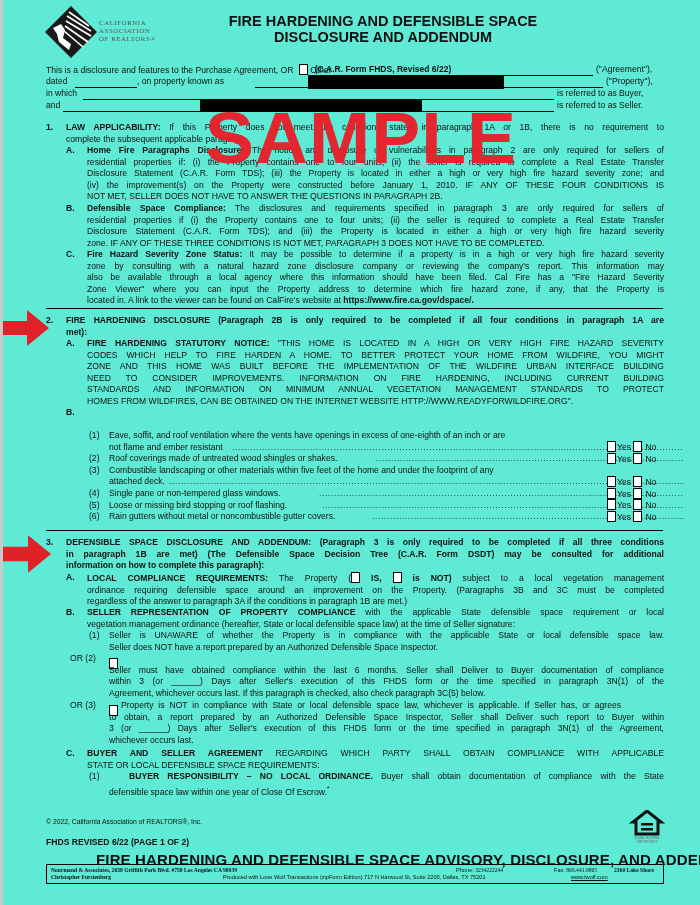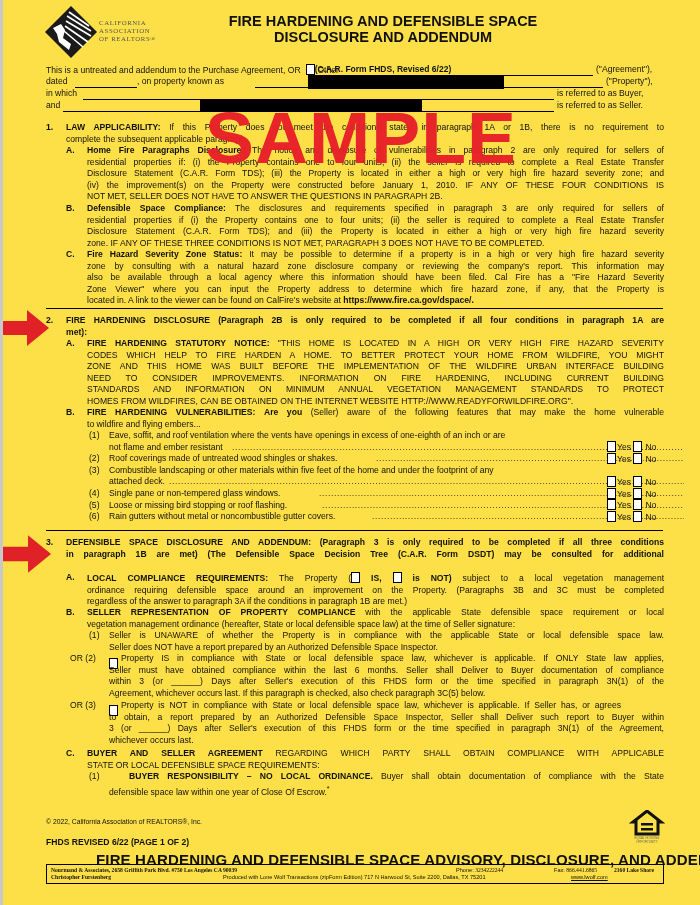--- a/index.html
+++ b/index.html
@@ -1,18 +1,18 @@
 <!DOCTYPE html>
 <html><head>
 <meta charset="utf-8">
 <style>
   * { box-sizing: border-box; margin: 0; padding: 0; }
   html, body { width: 700px; height: 905px; background: #ffffff; overflow: hidden; }
   body { font-family: "Liberation Sans", sans-serif; color: #111; position: relative; }
-  .page { position: absolute; left: 0; top: 0; width: 700px; height: 905px; background: #fde047; border-left: 3px solid #c8c8c8; }
+  .page { position: absolute; left: 0; top: 0; width: 700px; height: 905px; background: #5eead4; border-left: 3px solid #c8c8c8; }
   .abs { position: absolute; }
 
   
   .logo { left: 42px; top: 4px; width: 118px; height: 56px; }
   .logo-text { position: absolute; left: 54px; top: 15px; font-family: "Liberation Serif", serif; font-size: 6.8px; line-height: 8px; color: #555; letter-spacing: 0.6px; }
   .title { left: 160px; top: 13px; width: 440px; text-align: center; font-weight: bold; font-size: 14.5px; line-height: 16px; }
   .subtitle { left: 160px; top: 45px; width: 440px; text-align: center; font-weight: bold; font-size: 8.5px; margin-top: 19px; }
 
   .txt { font-size: 8.6px; line-height: 11.6px; white-space: nowrap; }
   .b { font-weight: bold; }
@@ -68,21 +68,21 @@
     </div>
   </div>
 
   <div class="abs title">
     <div>FIRE HARDENING AND DEFENSIBLE SPACE</div>
     <div>DISCLOSURE AND ADDENDUM</div>
   </div>
   <div class="abs subtitle">(C.A.R. Form FHDS, Revised 6/22)</div>
 
   <div class="abs txt" style="left:43px;top:64px;">
-    <span>This is a untreated and addendum to the Purchase Agreement, OR</span>
+    <span>This is a disclosure and features to the Purchase Agreement, OR</span>
     <span class="cb" style="margin-left:3px;"></span>
     <span>Other</span>
   </div>
   <div class="uline" style="left:397px;top:75px;width:193px;"></div>
   <div class="abs txt" style="left:593px;top:64px;">("Agreement"),</div>
 
   <div class="abs txt" style="left:43px;top:76px;">dated</div>
   <div class="uline" style="left:72px;top:87px;width:62px;"></div>
   <div class="abs txt" style="left:134px;top:76px;">, on property known as</div>
   <div class="uline" style="left:252px;top:87px;width:348px;"></div>
@@ -147,24 +147,20 @@
   <div class="para" style="left:84px;top:338px;width:577px;">
     <div style="text-align-last:justify;"><span class="b">FIRE HARDENING STATUTORY NOTICE:</span> <span>"THIS HOME IS LOCATED IN A HIGH OR VERY HIGH FIRE HAZARD SEVERITY</span></div>
     <div style="text-align-last:justify;">CODES WHICH HELP TO FIRE HARDEN A HOME. TO BETTER PROTECT YOUR HOME FROM WILDFIRE, YOU MIGHT</div>
     <div style="text-align-last:justify;">ZONE AND THIS HOME WAS BUILT BEFORE THE IMPLEMENTATION OF THE WILDFIRE URBAN INTERFACE BUILDING</div>
     <div style="text-align-last:justify;">NEED TO CONSIDER IMPROVEMENTS. INFORMATION ON FIRE HARDENING, INCLUDING CURRENT BUILDING</div>
     <div style="text-align-last:justify;">STANDARDS AND INFORMATION ON MINIMUM ANNUAL VEGETATION MANAGEMENT STANDARDS TO PROTECT</div>
     <div>HOMES FROM WILDFIRES, CAN BE OBTAINED ON THE INTERNET WEBSITE HTTP://WWW.READYFORWILDFIRE.ORG".</div>
   </div>
 
   <div class="num" style="left:63px;top:407px;">B.</div>
-  <div class="para" style="left:84px;top:407px;width:577px;">
-    <div style="text-align-last:justify;"><span class="b">FIRE HARDENING VULNERABILITIES:</span> <span class="b">Are you</span> <span>(Seller) aware of the following features that may make the home vulnerable</span></div>
-    <div>to wildfire and flying embers...</div>
-  </div>
 
   <div class="item-row" style="top:430px;">
     <span class="n">(1)</span>
     <span class="t">Eave, soffit, and roof ventilation where the vents have openings in excess of one-eighth of an inch or are</span>
   </div>
   <div class="item-row" style="top:441.6px;">
     <span class="t">not flame and ember resistant</span>
     <span class="dots" style="left:143px;width:452px;">.................................................................................................................................................................</span>
   </div>
   <div class="yn" style="top:441px;">
@@ -221,20 +217,21 @@
 
   <div class="hr" style="top:530px;"></div>
 
   <svg class="arrow" style="left:0px;top:533px;width:48px;height:42px;" viewBox="0 0 46 36">
     <polygon points="0,11 24,11 24,0 46,18 24,36 24,25 0,25" fill="#e02127"></polygon>
   </svg>
   <div class="num" style="left:43px;top:537px;">3.</div>
   <div class="para b" style="left:63px;top:537px;width:598px;">
     <div style="text-align-last:justify;">DEFENSIBLE SPACE DISCLOSURE AND ADDENDUM: (Paragraph 3 is only required to be completed if all three conditions</div>
     <div style="text-align-last:justify;">in paragraph 1B are met) (The Defensible Space Decision Tree (C.A.R. Form DSDT) may be consulted for additional</div>
+    <div>information on how to complete this paragraph):</div>
   </div>
 
   <div class="num" style="left:63px;top:572px;">A.</div>
   <div class="para" style="left:84px;top:572px;width:577px;">
     <div style="text-align-last:justify;">
       <span class="b">LOCAL COMPLIANCE REQUIREMENTS:</span>
       <span>The Property (</span><span class="cb"></span>
       <span class="b">IS,</span>
       <span class="cb"></span>
       <span class="b">is NOT)</span>
@@ -251,23 +248,20 @@
   </div>
 
   <div class="abs txt" style="left:86px;top:630px;">(1)</div>
   <div class="para" style="left:106px;top:630px;width:555px;">
     <div style="text-align-last:justify;">Seller is UNAWARE of whether the Property is in compliance with the applicable State or local defensible space law.</div>
     <div>Seller does NOT have a report prepared by an Authorized Defensible Space Inspector.</div>
   </div>
 
   <div class="abs txt" style="left:67px;top:653px;">OR (2)</div>
   <div class="abs" style="left:106px;top:653px;"><span class="cb"></span></div>
-  <div class="para" style="left:118px;top:653px;width:543px;">
-    <div style="text-align-last:justify;">Property IS in compliance with State or local defensible space law, whichever is applicable. If ONLY State law applies,</div>
-  </div>
   <div class="para" style="left:106px;top:664.6px;width:555px;">
     <div style="text-align-last:justify;">Seller must have obtained compliance within the last 6 months. Seller shall Deliver to Buyer documentation of compliance</div>
     <div style="text-align-last:justify;">within 3 (or ______) Days after Seller's execution of this FHDS form or the time specified in paragraph 3N(1) of the</div>
     <div>Agreement, whichever occurs last. If this paragraph is checked, also check paragraph 3C(5) below.</div>
   </div>
 
   <div class="abs txt" style="left:67px;top:700px;">OR (3)</div>
   <div class="abs" style="left:106px;top:700px;"><span class="cb"></span></div>
   <div class="para" style="left:118px;top:700px;width:500px;">
     <div style="text-align-last:justify;">Property is NOT in compliance with State or local defensible space law, whichever is applicable. If Seller has, or agrees</div>

